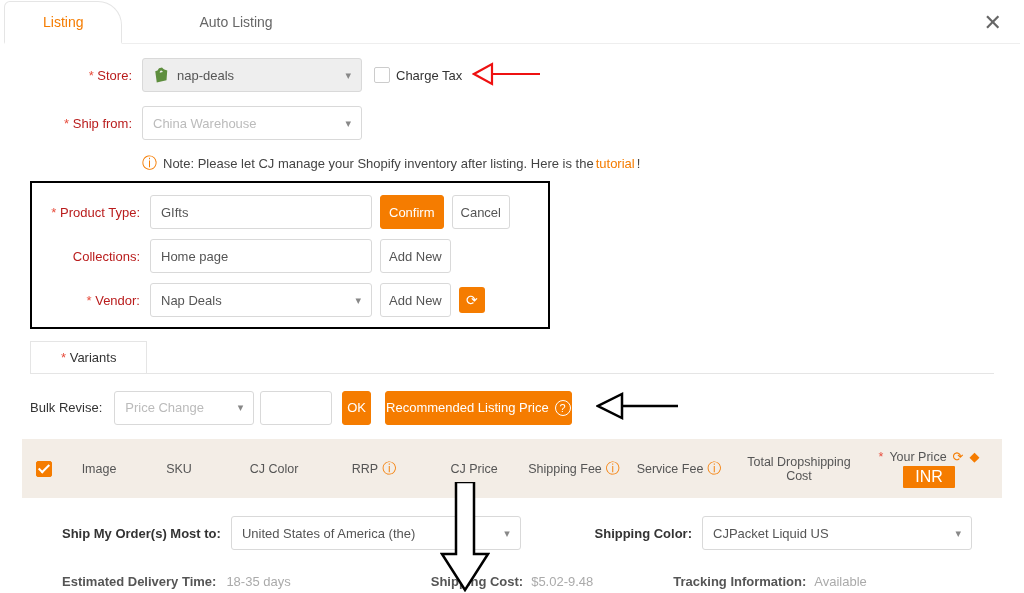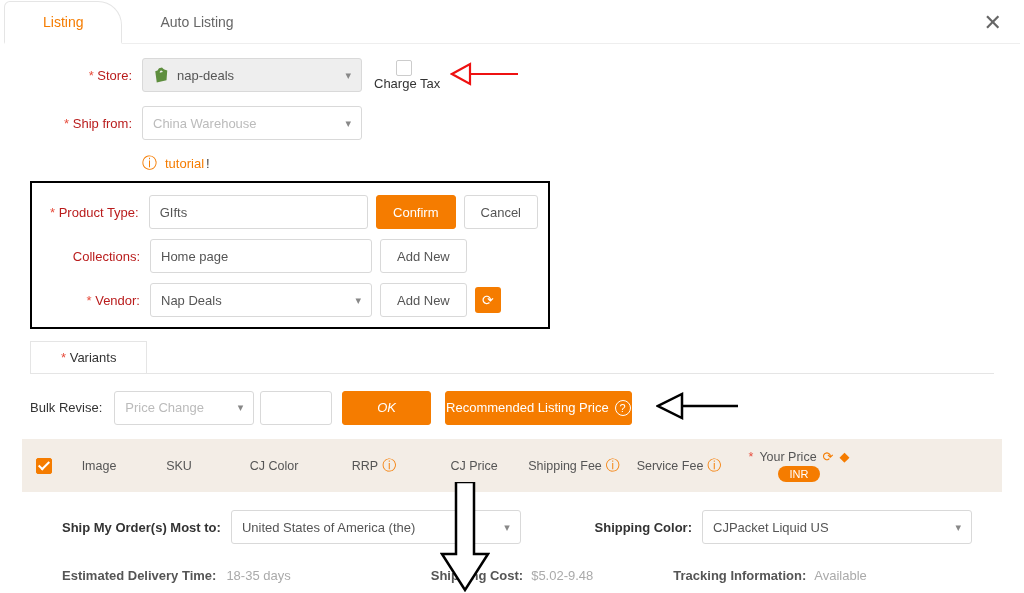--- a/index.html
+++ b/index.html
@@ -1,81 +1,81 @@
 <!DOCTYPE html>
 <html><head>
 <meta charset="utf-8">
 <style>
   * { box-sizing: border-box; font-family: Arial, Helvetica, sans-serif; }
   body { margin: 0; padding: 0; background: #fff; color: #333; font-size: 13px; }
   .page { width: 1024px; height: 593px; position: relative; background: #fff; overflow: hidden; padding: 0 4px; }
 
   
-  .tabs { display: flex; align-items: center; height: 44px; border-bottom: 1px solid #eee; position: relative; }
+  .tabs { display: flex; align-items: center; height: 44px; border-bottom: 1px solid #eee; position: relative; gap: 39px; }
   .tab { padding: 12px 38px; color: #666; cursor: pointer; font-size: 14px; }
   .tab.active { color: #f57c00; background: #fff; border: 1px solid #e5e5e5; border-bottom: 2px solid #fff; border-radius: 6px 24px 0 0 / 6px 24px 0 0; position: relative; top: 1px; }
   .close-x { position: absolute; right: 18px; top: 10px; font-size: 22px; color: #666; cursor: pointer; font-weight: 300; }
 
   .body { padding: 14px 18px 0 18px; position: relative; }
 
   .row { display: flex; align-items: center; margin-bottom: 14px; }
   .lbl { width: 120px; text-align: right; padding-right: 10px; color: #b91c1c; }
   .req::before { content: "* "; color: #e74c3c; }
 
   .select, .input { height: 34px; border: 1px solid #d9d9d9; border-radius: 3px; background: #fff; padding: 0 10px; display: flex; align-items: center; color: #555; position: relative; }
   .select { justify-content: space-between; }
   .select.disabled-look { background: #eee; }
   .chev { font-size: 11px; color: #888; margin-left: 8px; }
 
   .store-sel { width: 220px; }
-  .charge-wrap { display: flex; align-items: center; margin-left: 12px; flex-direction: column; }
+  .charge-wrap { display: flex; align-items: center; margin-left: 12px; }
   .chk { width: 16px; height: 16px; border: 1px solid #ccc; border-radius: 2px; background: #fff; margin-right: 6px; }
   .red-arrow { margin-left: 10px; }
 
   .note-row { margin-left: 120px; color: #444; display: flex; align-items: center; margin-bottom: 8px; }
   .warn-icon { color: #f57c00; margin-right: 6px; font-size: 15px; }
   .link { color: #f57c00; }
 
   .box { border: 2px solid #000; padding: 12px 10px 10px 10px; width: 520px; margin-left: 8px; margin-bottom: 6px; }
   .box .lbl { width: 108px; }
   .pt-input { width: 222px; }
-  .btn { height: 34px; padding: 0 16px; border-radius: 3px; display: inline-flex; align-items: center; justify-content: center; border: 1px solid #d9d9d9; background: #fff; color: #555; cursor: pointer; font-size: 13px; }
+  .btn { height: 34px; padding: 0 8px; border-radius: 3px; display: inline-flex; align-items: center; justify-content: center; border: 1px solid #d9d9d9; background: #fff; color: #555; cursor: pointer; font-size: 13px; }
   .btn.primary { background: #f57c00; border-color: #f57c00; color: #fff; }
   .gap8 { margin-left: 8px; }
   .refresh-badge { width: 26px; height: 26px; border-radius: 3px; background: #f57c00; display: inline-flex; align-items: center; justify-content: center; color: #fff; font-size: 14px; margin-left: 8px; }
 
   .variants-tab { border: 1px solid #e5e5e5; border-bottom: none; display: inline-block; padding: 8px 30px; margin-top: 6px; margin-left: 8px; }
   .variants-tab .req-star { color: #e74c3c; }
   .variants-line { border-top: 1px solid #e5e5e5; margin-left: 8px; margin-right: 8px; }
 
   .bulk-row { display: flex; align-items: center; padding: 16px 8px 14px 8px; }
   .bulk-lbl { margin-right: 12px; }
   .price-change { width: 140px; }
   .num-input { width: 72px; margin-left: 6px; }
-  .ok-btn { margin-left: 10px; padding: 0 34px; font-style: italic; }
+  .ok-btn { margin-left: 10px; padding: 0 4px; }
   .rec-btn { margin-left: 14px; padding: 0 0; }
   .q-circle { display: inline-flex; width: 16px; height: 16px; border: 1.5px solid #fff; border-radius: 50%; align-items: center; justify-content: center; font-size: 11px; margin-left: 6px; }
   .hollow-arrow { margin-left: 24px; }
 
   .thead { background: #f3ede6; display: flex; align-items: center; padding: 10px 8px; font-size: 12.5px; color: #555; }
   .th-check { width: 34px; display: flex; justify-content: center; }
   .chk.checked { background: #f57c00; border-color: #f57c00; position: relative; }
   .chk.checked::after { content: ""; position: absolute; left: 4px; top: 0px; width: 4px; height: 9px; border: solid #fff; border-width: 0 2px 2px 0; transform: rotate(45deg); }
   .th { flex: 1; text-align: center; display: flex; align-items: center; justify-content: center; gap: 4px; }
   .th.image { flex: 0 0 70px; }
   .th.sku { flex: 0 0 90px; }
   .th.cjcolor { flex: 0 0 100px; }
   .th.rrp { flex: 0 0 100px; justify-content: center; }
   .th.cjprice { flex: 0 0 100px; }
   .th.shipfee { flex: 0 0 100px; }
   .th.servfee { flex: 0 0 110px; }
   .th.total { flex: 0 0 130px; }
   .th.your { flex: 0 0 130px; flex-direction: column; gap: 2px; }
   .info-icon { color: #f57c00; font-size: 14px; }
-  .inr-badge { background: #f57c00; color: #fff; border-radius: 8px; padding: 2px 12px; font-size: 11px; }
+  .inr-badge { background: #f57c00; color: #fff; border-radius: 1px; padding: 2px 12px; font-size: 16px; }
   .your-top { display: flex; align-items: center; gap: 6px; }
   .your-star { color: #e74c3c; }
   .mini-icon { color: #f57c00; font-size: 13px; }
 
   .ship-row { display: flex; align-items: center; padding: 18px 30px 10px 40px; }
   .ship-lbl { font-weight: bold; margin-right: 10px; }
   .ship-sel1 { flex: 0 0 290px; }
   .ship-method-lbl { font-weight: bold; margin-left: auto; margin-right: 10px; }
   .ship-sel2 { flex: 0 0 270px; }
 
@@ -133,20 +133,21 @@
       <div class="lbl req">Ship from:</div>
       <div class="select store-sel">
         <span style="color:#bbb">China Warehouse</span>
         <span class="chev">▾</span>
       </div>
     </div>
 
     
     <div class="note-row">
       <span class="warn-icon">ⓘ</span>
+      <span>Note: Please let CJ manage your Shopify inventory after listing. Here is the </span>
       <span class="link" style="margin:0 2px">tutorial</span>
       <span>!</span>
     </div>
 
     
     <div class="box">
       <div class="row" style="margin-bottom:10px">
         <div class="lbl req">Product Type:</div>
         <div class="input pt-input">GIfts</div>
         <div class="btn primary gap8">Confirm</div>
@@ -208,20 +209,21 @@
       </div>
       <div class="th cjprice">CJ Price</div>
       <div class="th shipfee">
         <span>Shipping Fee</span>
           <span class="info-icon">ⓘ</span>
       </div>
       <div class="th servfee">
         <span>Service Fee</span>
           <span class="info-icon">ⓘ</span>
       </div>
+      <div class="th total">Total Dropshipping Cost</div>
       <div class="th your">
         <div class="your-top">
           <span class="your-star">*</span>
           <span>Your Price</span>
           <span class="mini-icon">⟳</span>
           <span class="mini-icon">◆</span>
         </div>
         <div class="inr-badge">INR</div>
       </div>
     </div>

